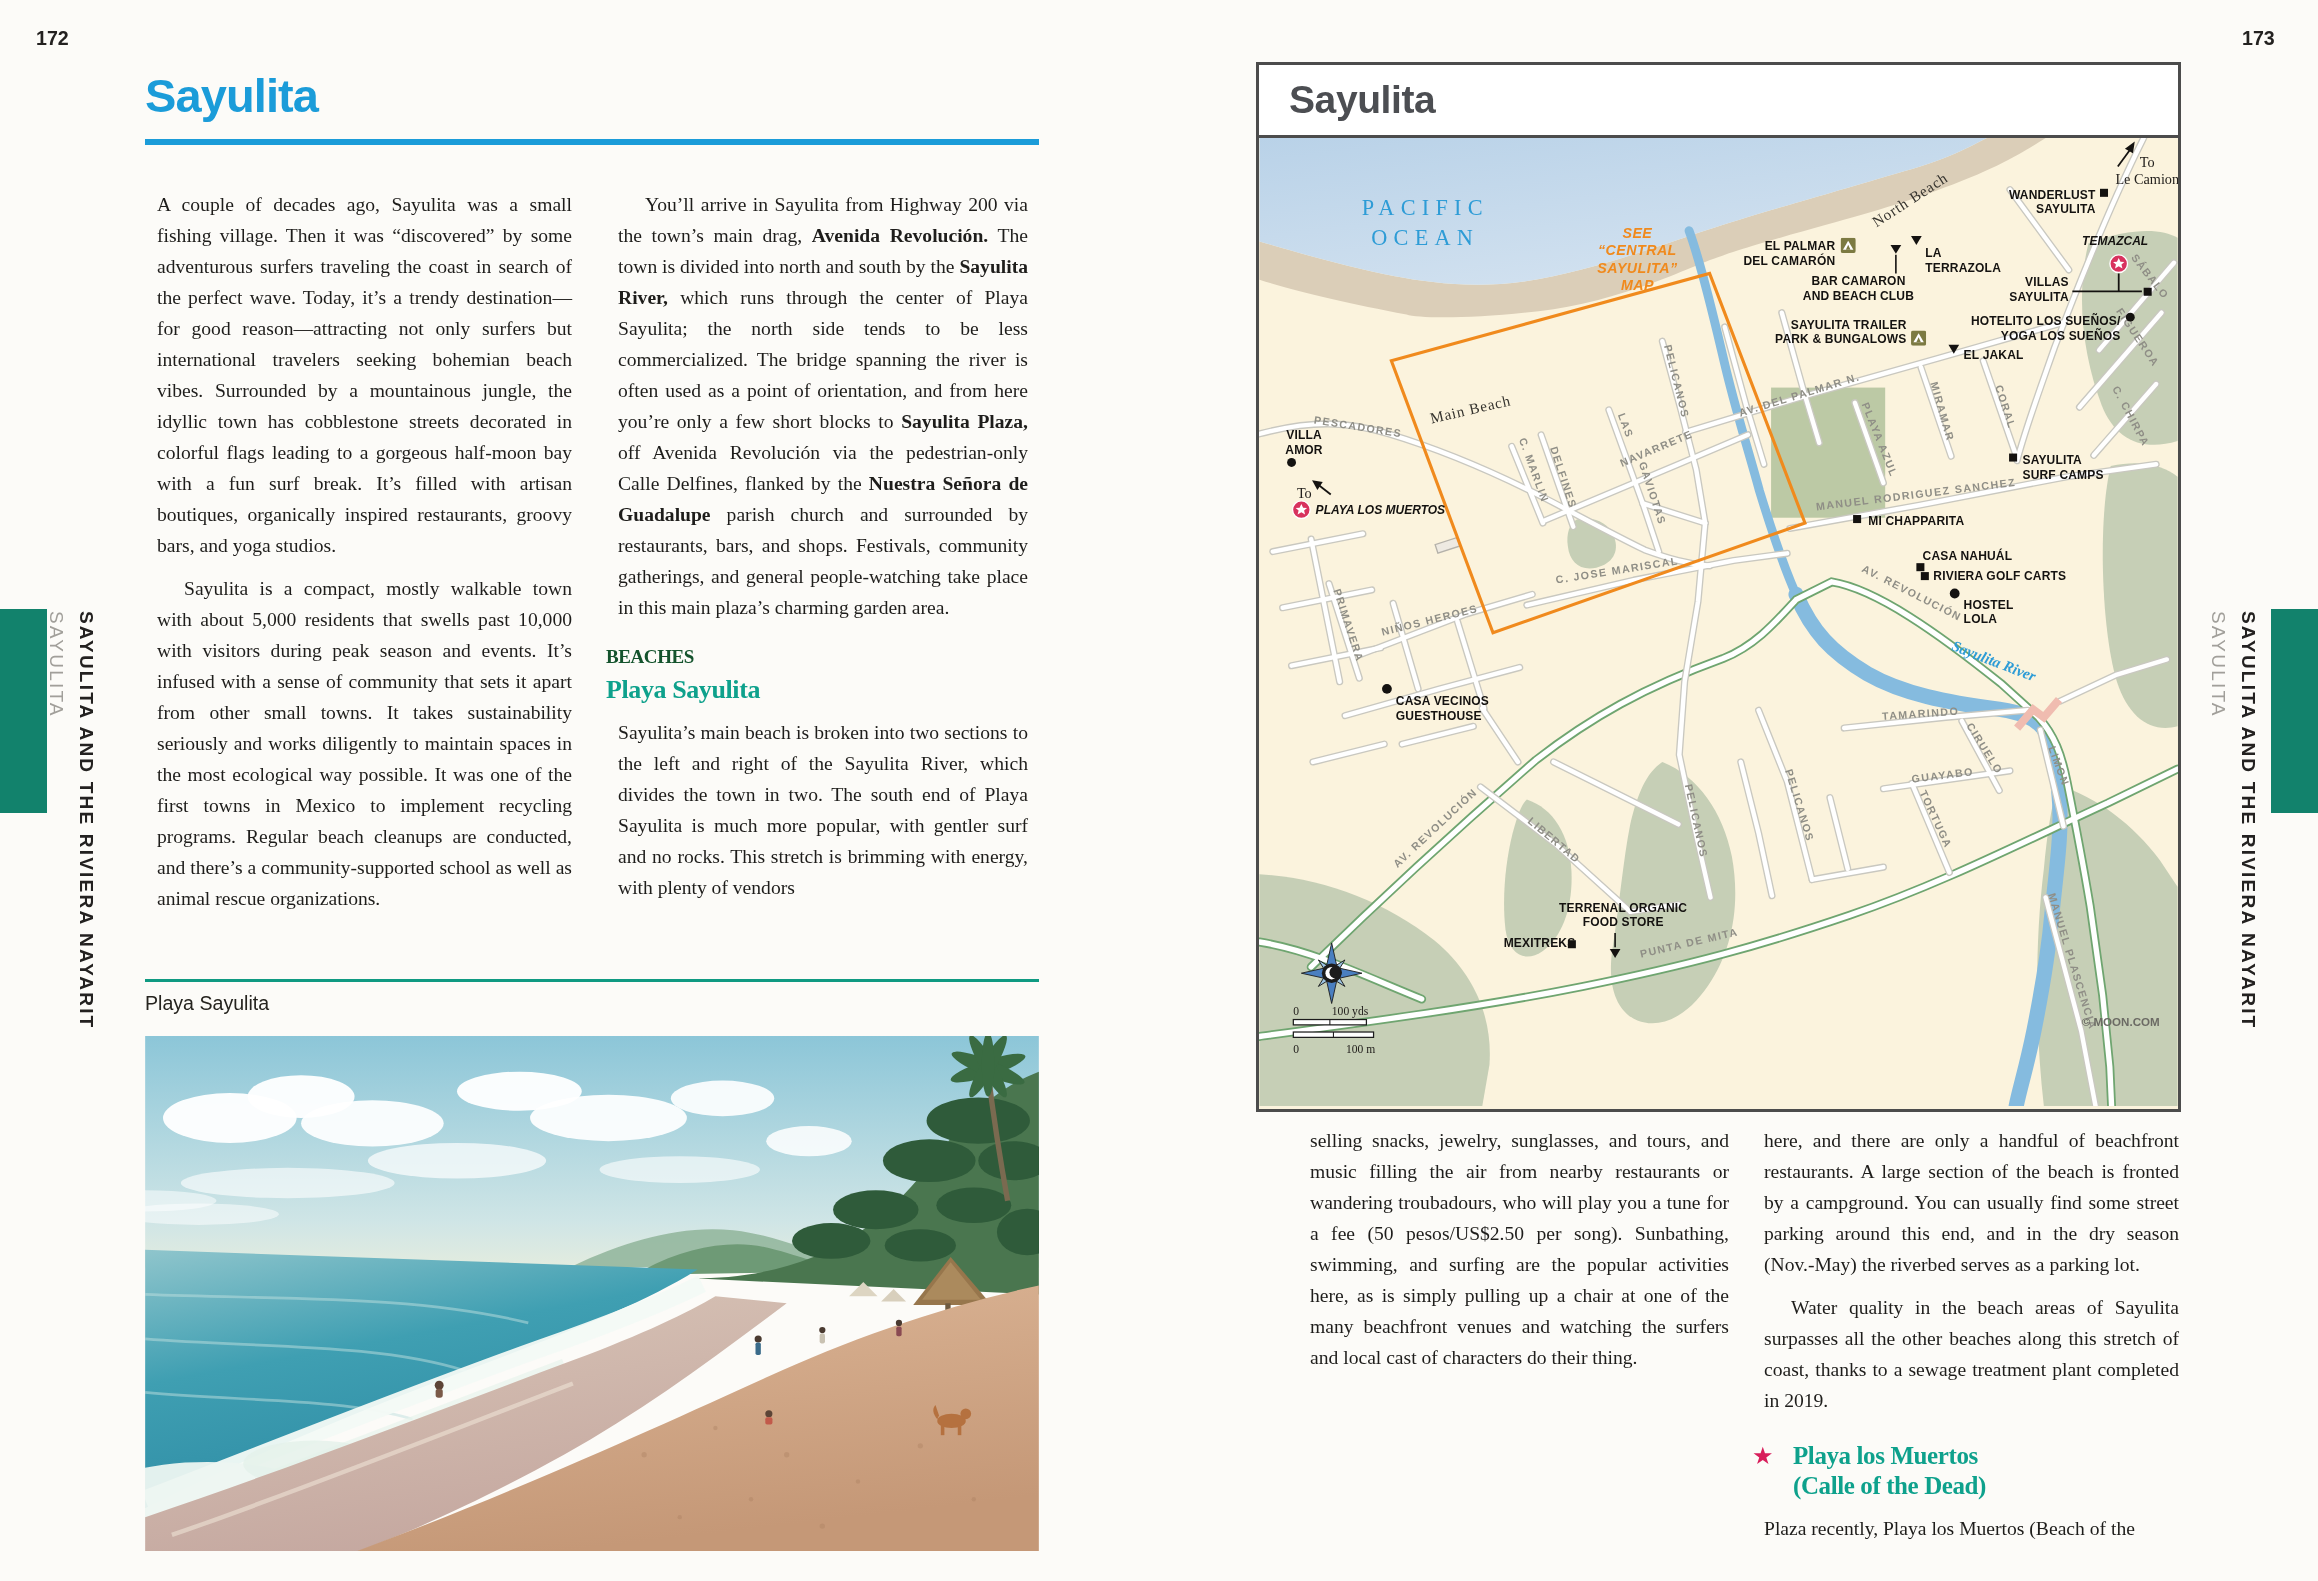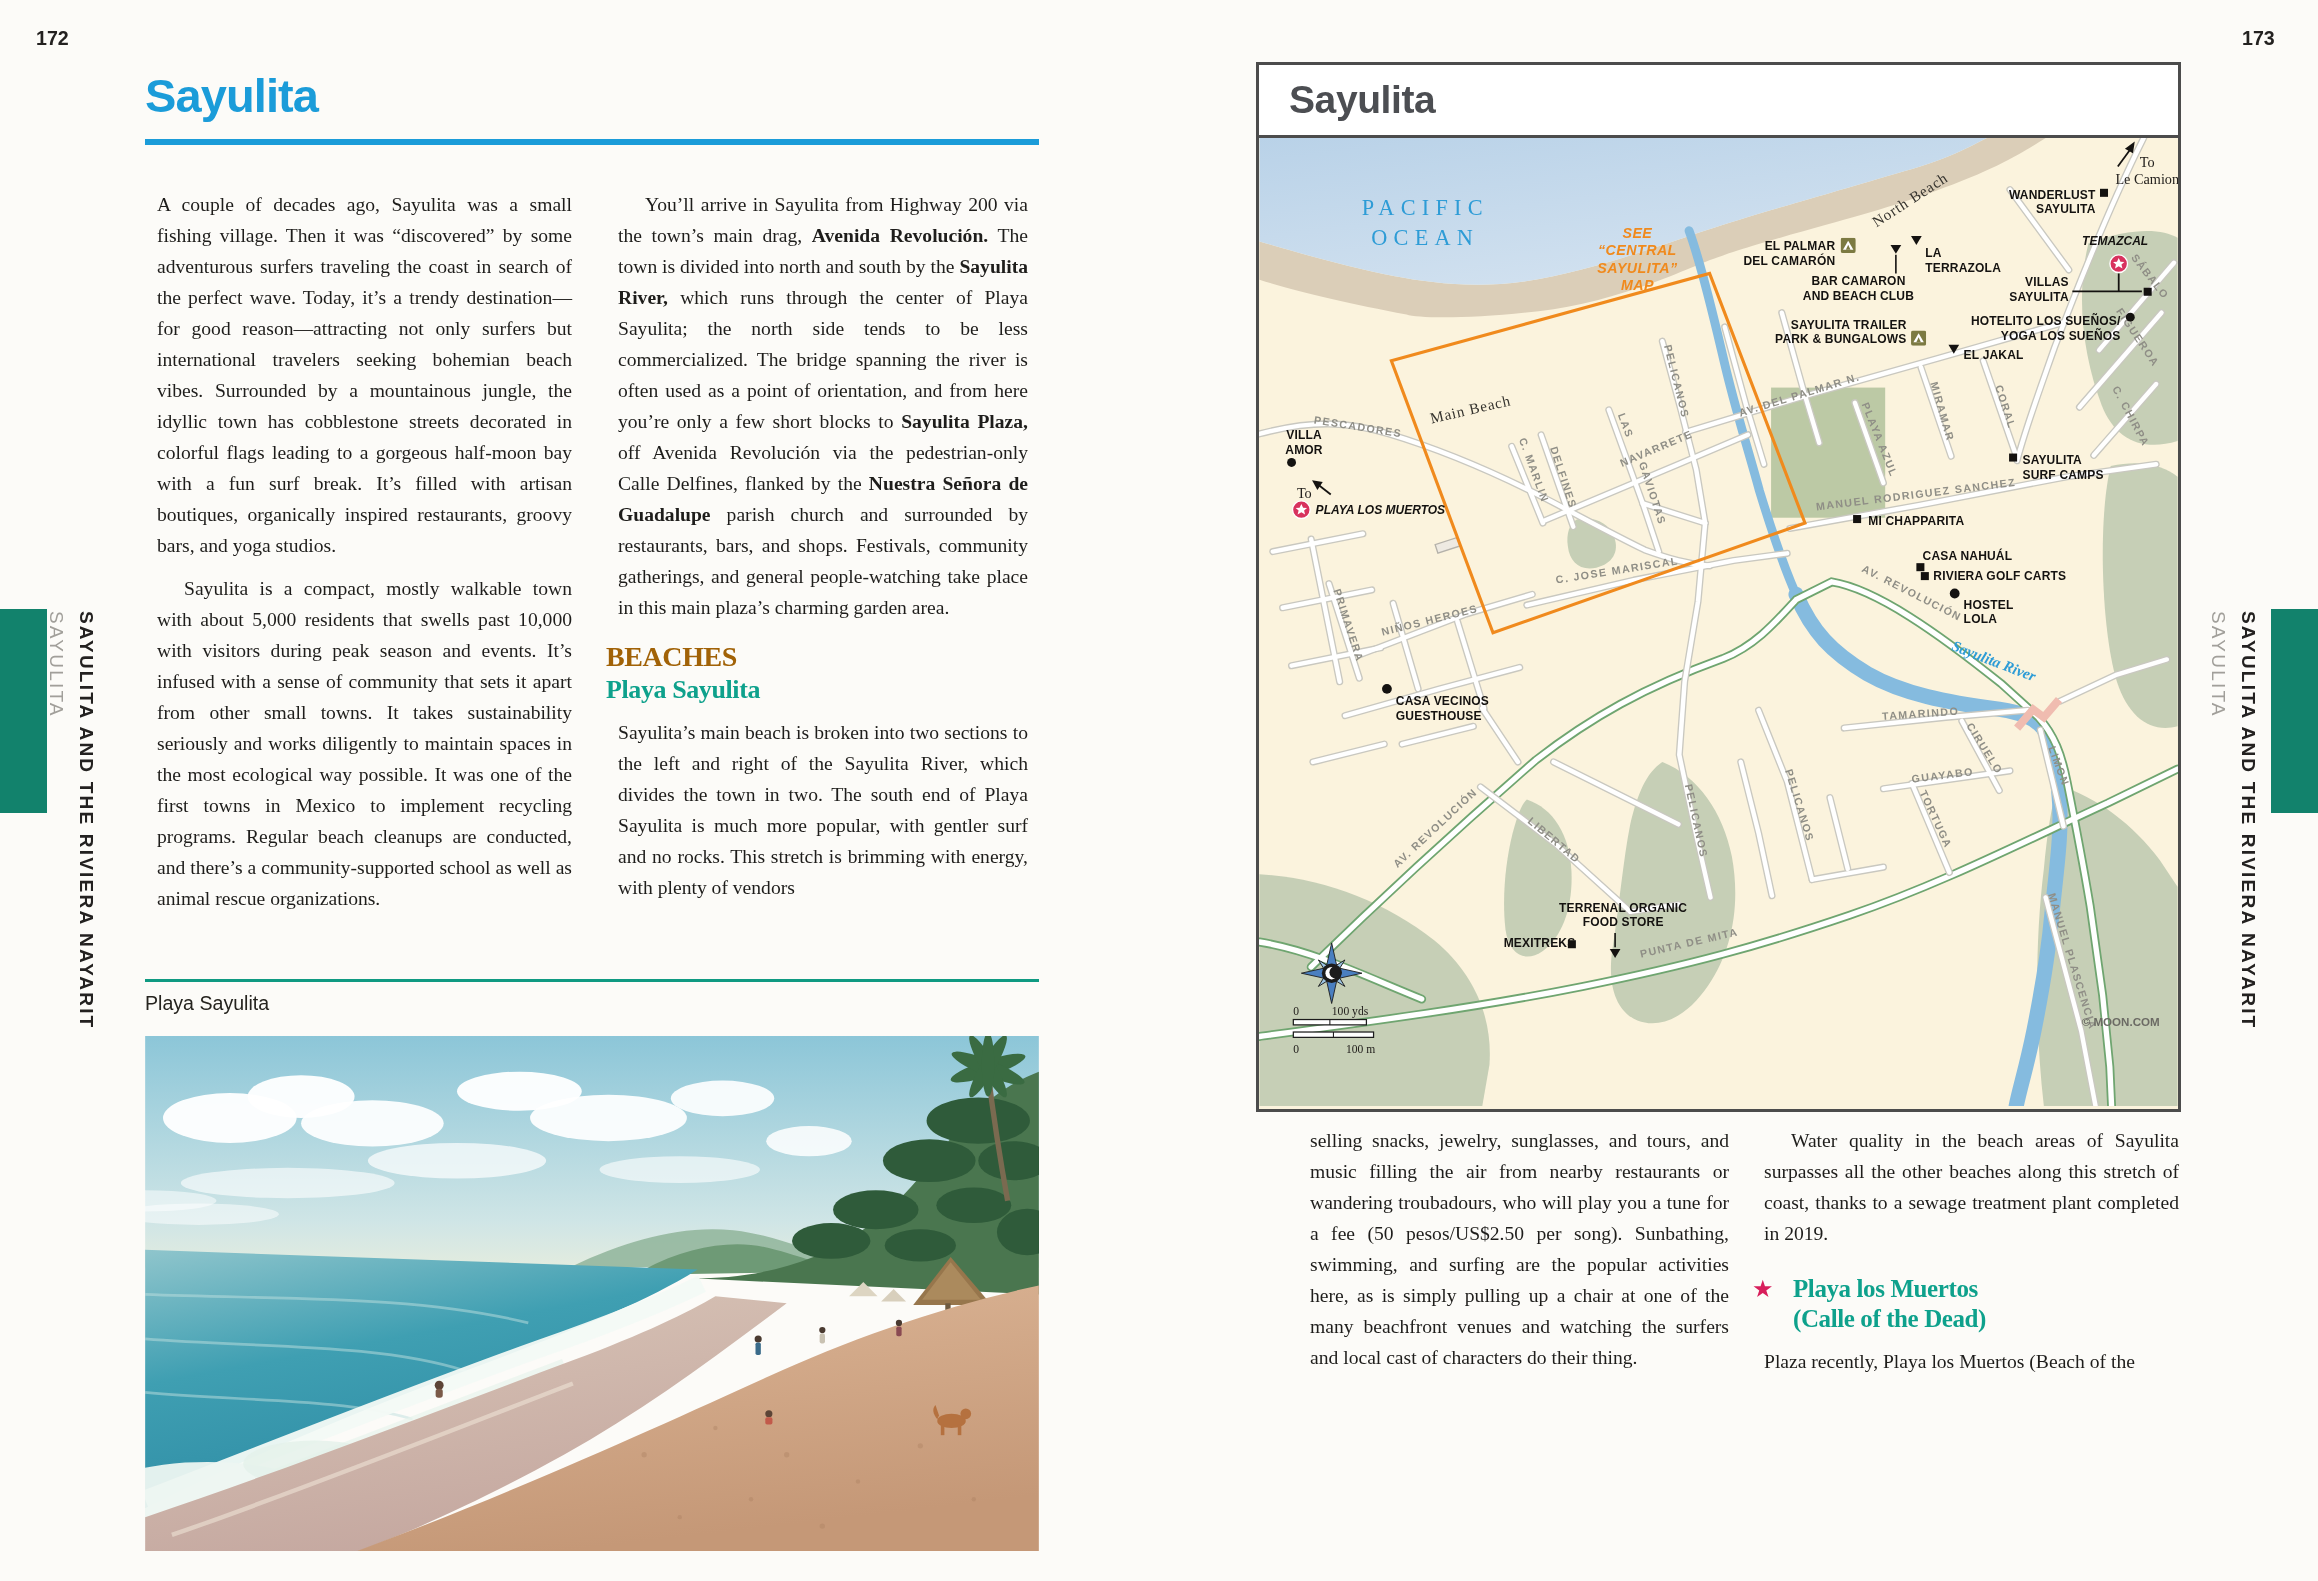--- a/index.html
+++ b/index.html
@@ -5,21 +5,21 @@
   html,body{margin:0;padding:0;background:#e8e8e6;}
   .spread{position:relative;width:2319px;height:1581px;background:#fcfbf8;overflow:hidden;font-family:"Liberation Sans",sans-serif;color:#1e1d1b;}
   .abs{position:absolute;}
   .pagenum{font-weight:bold;font-size:19.6px;color:#232120;}
   .chap-title{font-weight:bold;font-size:47px;letter-spacing:-0.9px;color:#1b9cd9;}
   .rule-blue{background:#1b9cd9;height:6.2px;}
   .rule-teal{background:#0f9a82;height:2.7px;}
   .body-text{font-family:"Liberation Serif",serif;font-size:19.6px;line-height:31px;text-align:justify;color:#1e1d1b;}
   .body-text p{margin:12px;}
   .body-text p.ind{text-indent:27px;}
-  .h-beaches{font-weight:bold;font-size:28px;letter-spacing:-0.4px;color:#a16207;margin:18px 0 1.8px 0;}
+  .h-beaches{font-weight:bold;font-size:19px;letter-spacing:-0.4px;color:#14532d;margin:18px 0 1.8px 0;}
   .h-playa{font-weight:bold;font-size:26px;letter-spacing:-0.4px;color:#0ea18c;margin:0 0 9px 0;}
   .caption{font-size:19.6px;color:#26241f;}
   .vtext{writing-mode:vertical-rl;white-space:nowrap;letter-spacing:2.2px;}
   .vbold{font-weight:bold;font-size:19px;color:#232120;}
   .vlight{font-size:19px;color:#a19f9a;}
   .vbar{background:#12826c;}
   .mapbox{border:3.6px solid #4c4c4c;background:#fbf3dd;}
   .map-titleband{background:#ffffff;border-bottom:3.6px solid #4c4c4c;height:73px;display:flex;align-items:center;padding-left:30px;box-sizing:border-box;}
   .map-title{font-weight:bold;font-size:39px;letter-spacing:-0.4px;color:#4c4e52;}
   .m-head{position:relative;padding-left:41px;margin-top:25px;margin-bottom:7.1px;}
@@ -496,20 +496,21 @@
 
       <text class="credit" text-anchor="end" x="1010" y="996">© MOON.COM</text>
     </svg>
   </div>
 
   <div class="abs body-text" style="left:1298px;top:1113px;width:443px;">
     <p>selling snacks, jewelry, sunglasses, and tours, and music filling the air from nearby restaurants or wandering troubadours, who will play you a tune for a fee (50 pesos/US$2.50 per song). Sunbathing, swimming, and surfing are the popular activities here, as is simply pulling up a chair at one of the many beachfront venues and watching the surfers and local cast of characters do their thing.</p>
   </div>
 
   <div class="abs body-text" style="left:1752px;top:1113px;width:439px;">
+    <p>here, and there are only a handful of beachfront restaurants. A large section of the beach is fronted by a campground. You can usually find some street parking around this end, and in the dry season (Nov.-May) the riverbed serves as a parking lot.</p>
     <p class="ind">Water quality in the beach areas of Sayulita surpasses all the other beaches along this stretch of coast, thanks to a sewage treatment plant completed in 2019.</p>
     <div class="m-head">
       <span class="m-star">★</span>
       <div class="m-lines">Playa los Muertos</div>
       <div class="m-lines">(Calle of the Dead)</div>
     </div>
     <p>Plaza recently, Playa los Muertos (Beach of the</p>
   </div>
 
 </div>

